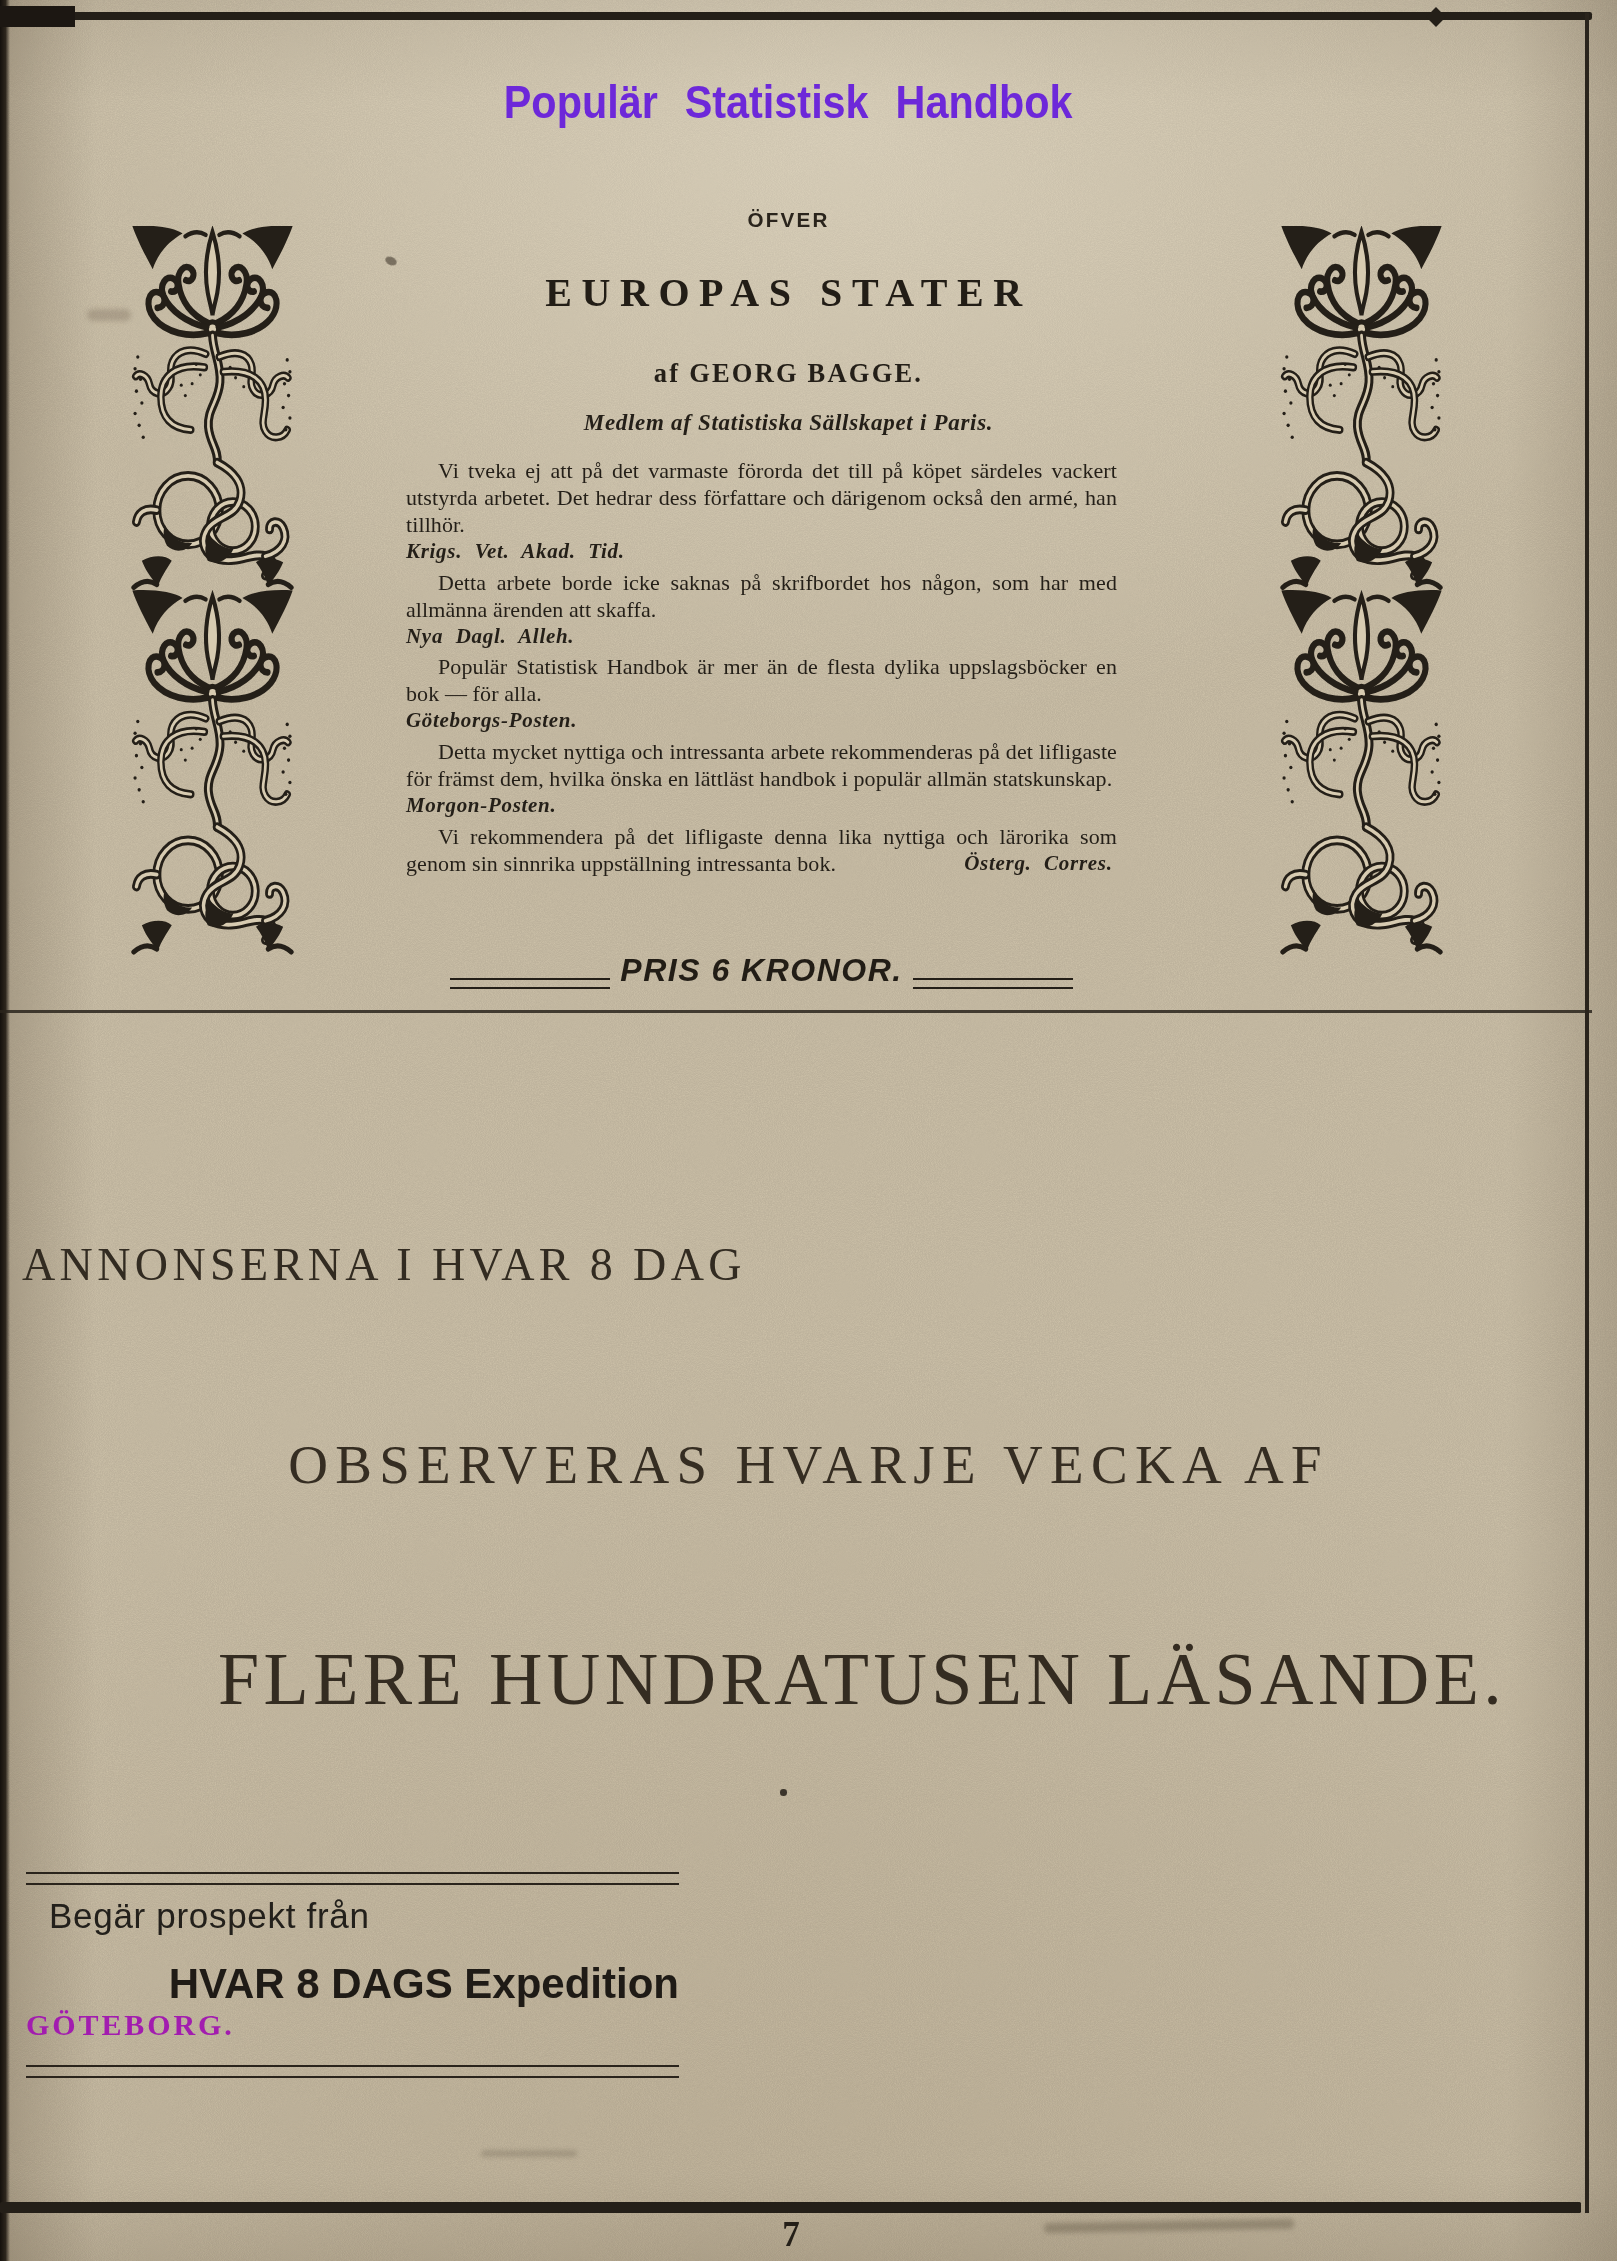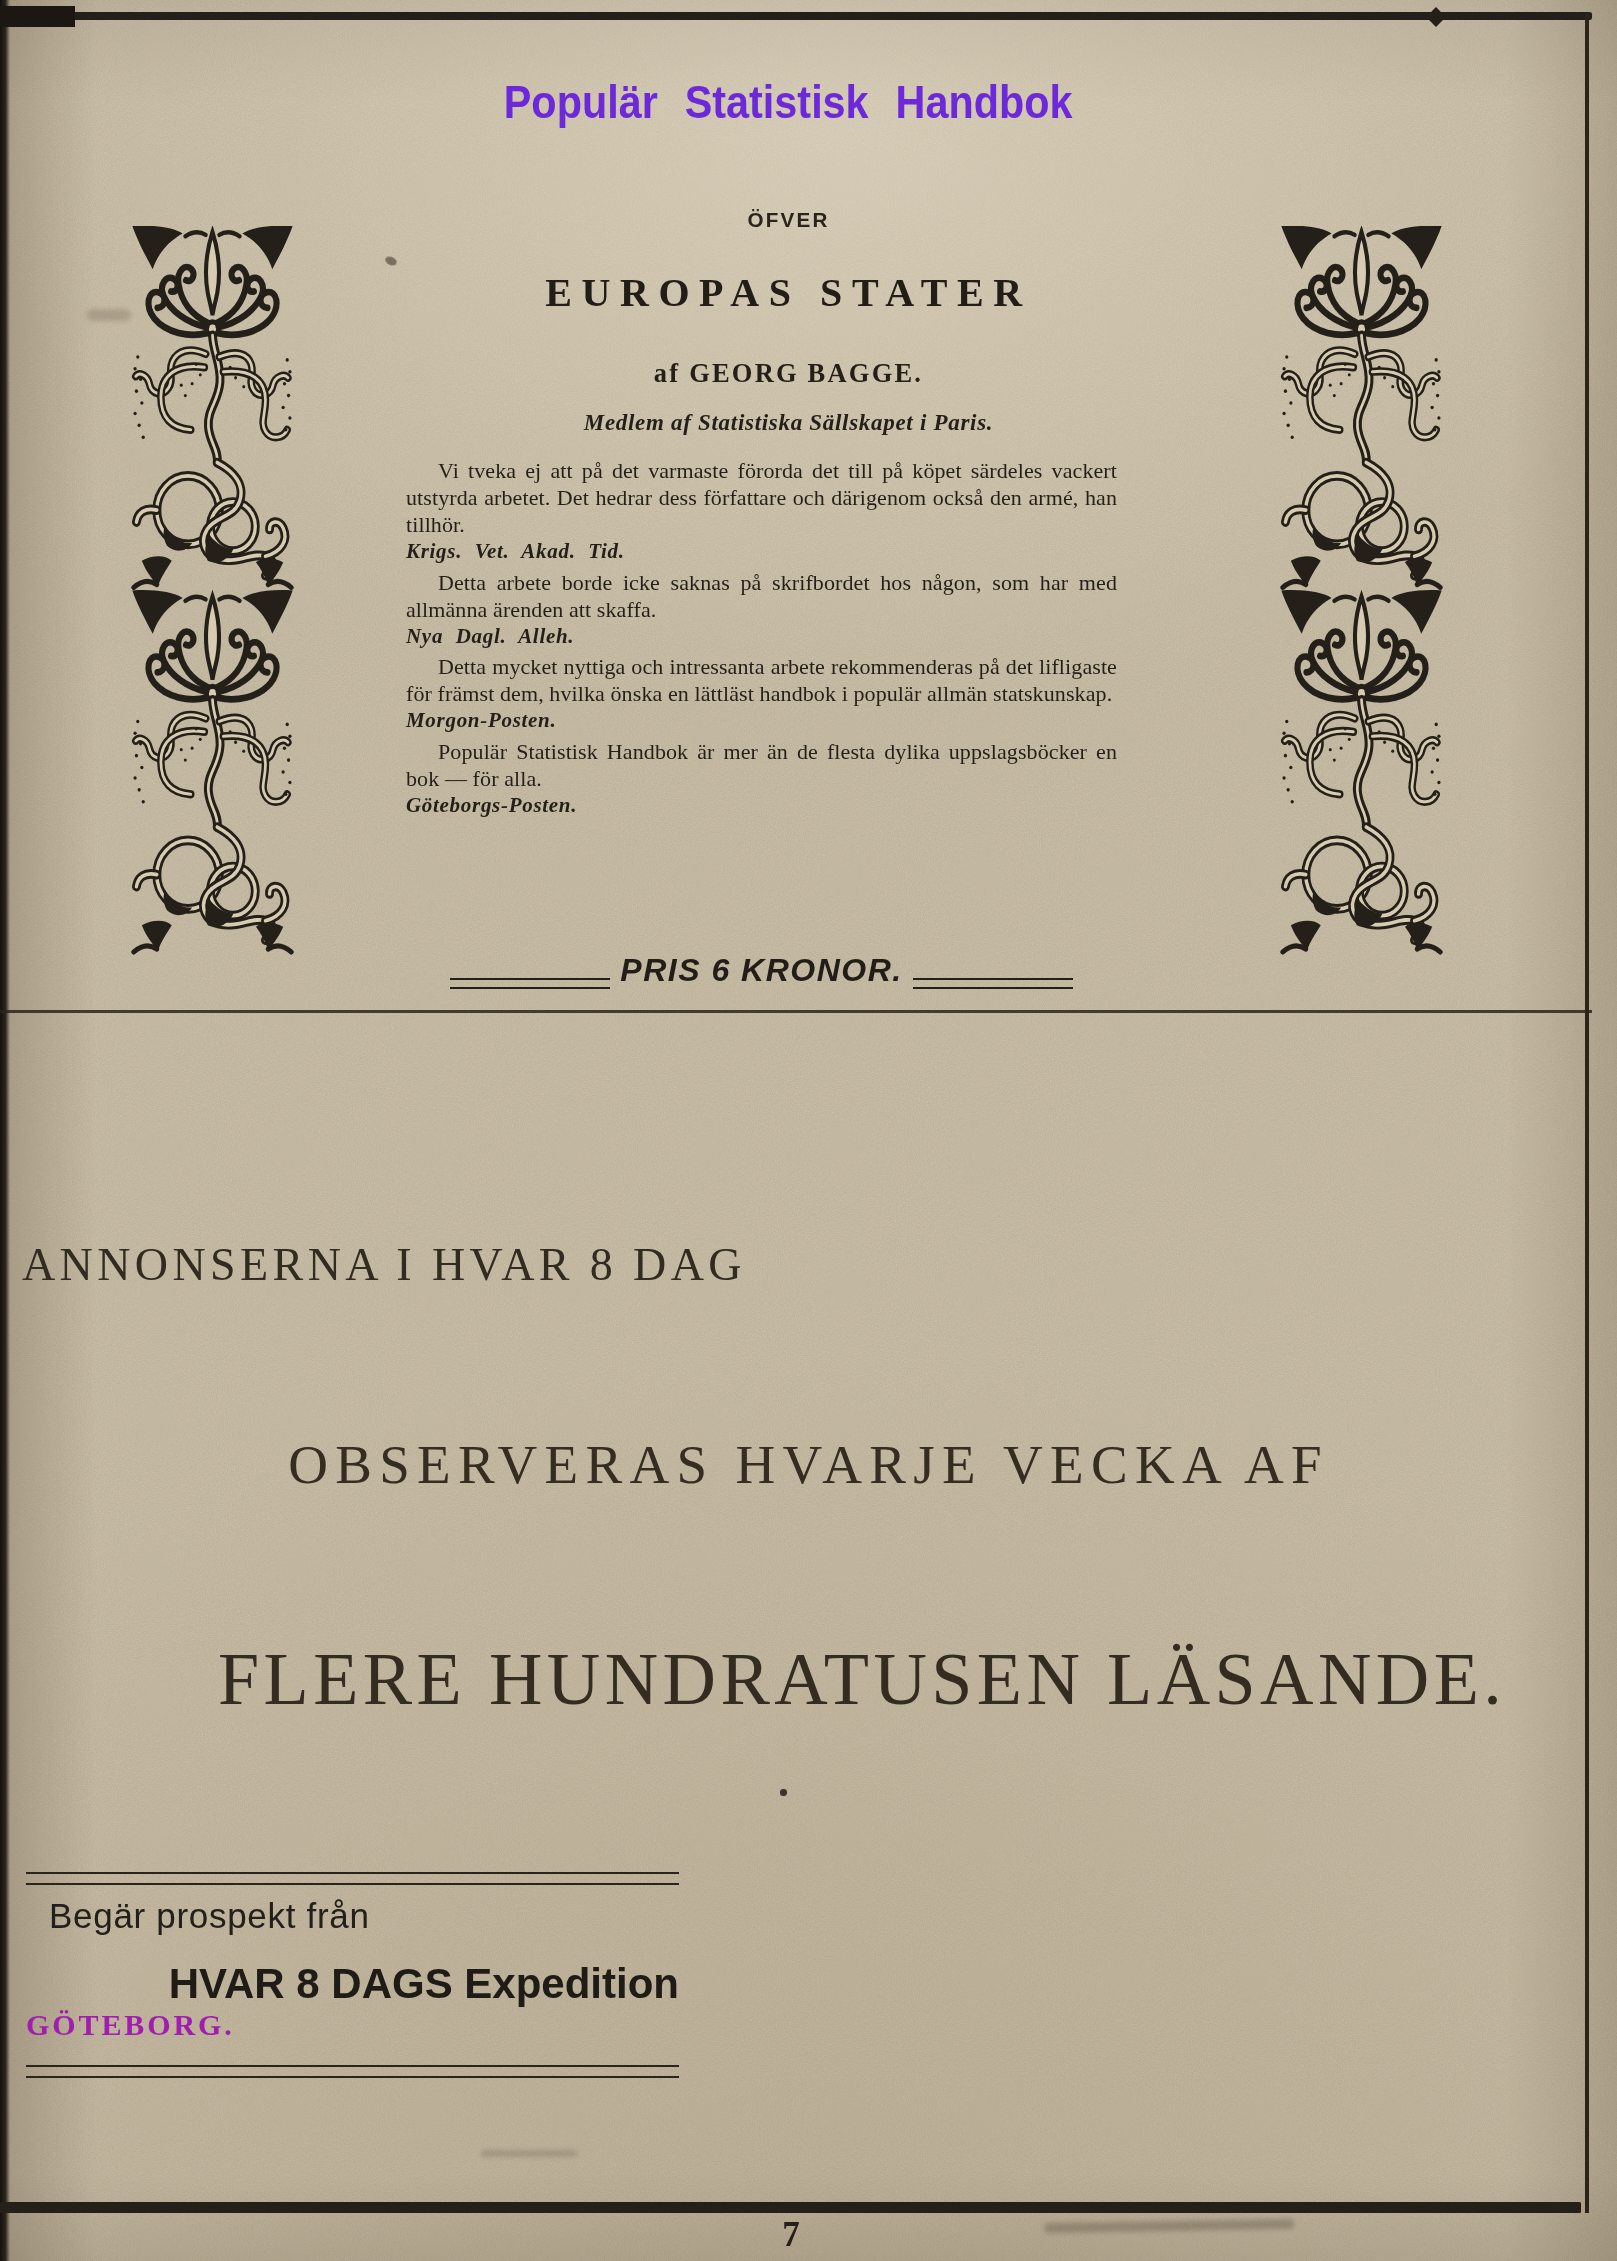--- a/index.html
+++ b/index.html
@@ -226,26 +226,30 @@
   <div class="reviews">
     <div class="review">
       <p class="quote">Vi tveka ej att på det varmaste förorda det till på köpet särdeles vackert utstyrda arbetet. Det hedrar dess författare och därigenom också den armé, han tillhör.</p>
       <p class="attr">Krigs. Vet. Akad. Tid.</p>
     </div>
     <div class="review">
       <p class="quote">Detta arbete borde icke saknas på skrifbordet hos någon, som har med allmänna ärenden att skaffa.</p>
       <p class="attr">Nya Dagl. Alleh.</p>
     </div>
     <div class="review">
+      <p class="quote">Populär Statistisk Handbok är mer än de flesta dylika uppslagsböcker en bok — för alla.</p>
+      <p class="attr">Göteborgs-Posten.</p>
+    </div>
+    <div class="review">
       <p class="quote">Detta mycket nyttiga och intressanta arbete rekommenderas på det lifligaste för främst dem, hvilka önska en lättläst handbok i populär allmän statskunskap.</p>
       <p class="attr">Morgon-Posten.</p>
     </div>
-    <div class="review">
-      <p class="quote">Populär Statistisk Handbok är mer än de flesta dylika uppslagsböcker en bok — för alla.</p>
-      <p class="attr">Göteborgs-Posten.</p>
+    <div class="review inline-attr">
+      <p class="quote">Vi rekommendera på det lifligaste denna lika nyttiga och lärorika som genom sin sinnrika uppställning intressanta bok.</p>
+      <p class="attr">Österg. Corres.</p>
     </div>
   </div>
 
   <div class="price-row">
     <div class="price-rule"></div>
     <div class="price-text">PRIS 6 KRONOR.</div>
     <div class="price-rule"></div>
   </div>
 
   <div class="camp1">ANNONSERNA I HVAR 8 DAG</div>

